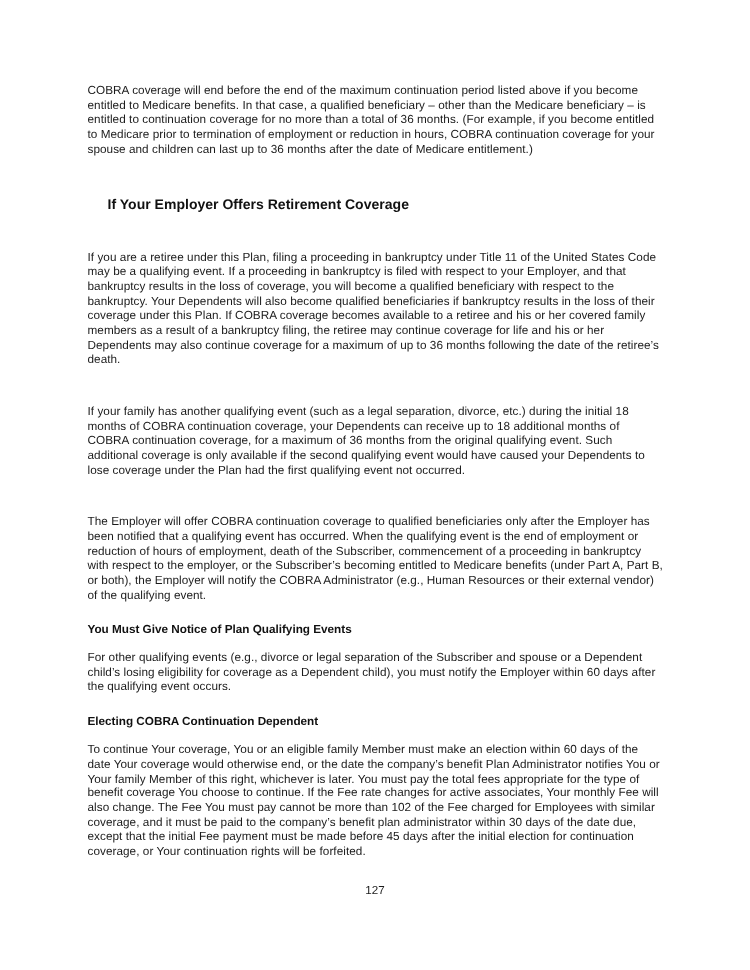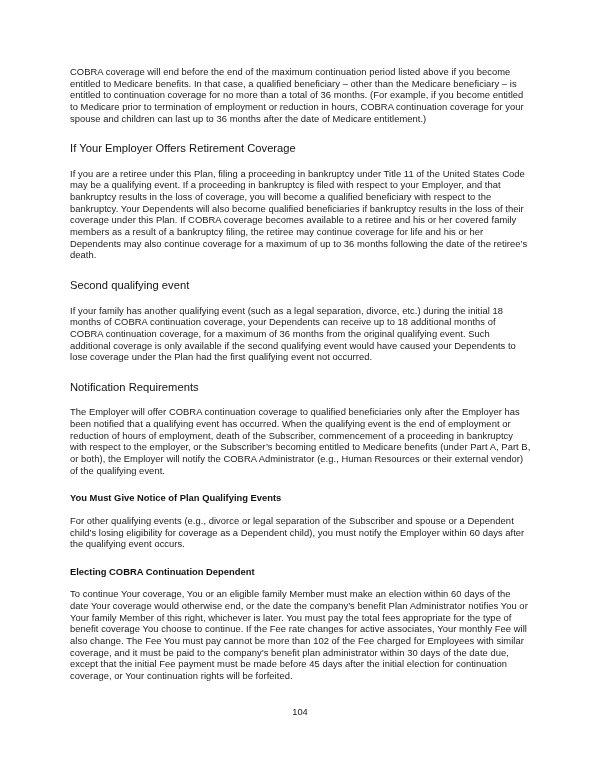--- a/index.html
+++ b/index.html
@@ -29,24 +29,24 @@
   }
   p.body-text {
     margin: 0;
     font-size: 9.4px;
     line-height: 11.65px;
     text-align: left;
     color: #1a1a1a;
     letter-spacing: 0.005em;
   }
   h2.section-heading {
-    margin: 0;
+    margin: 16px;
     font-size: 11.2px;
     line-height: 13.5px;
-    font-weight: normal;
+    font-weight: bold;
     color: #111111;
     letter-spacing: 0.002em;
   }
   h3.sub-heading {
     margin: 0;
     font-size: 9.4px;
     line-height: 11.6px;
     font-weight: bold;
     color: #111111;
   }
@@ -74,40 +74,38 @@
 
     <p class="body-text">COBRA coverage will end before the end of the maximum continuation period listed above if you become entitled to Medicare benefits.  In that case, a qualified beneficiary – other than the Medicare beneficiary – is entitled to continuation coverage for no more than a total of 36 months. (For example, if you become entitled to Medicare prior to termination of employment or reduction in hours, COBRA continuation coverage for your spouse and children can last up to 36 months after the date of Medicare entitlement.)</p>
 
     <div class="gap-h2-top"></div>
     <h2 class="section-heading">If Your Employer Offers Retirement Coverage</h2>
     <div class="gap-h2-bot"></div>
 
     <p class="body-text">If you are a retiree under this Plan, filing a proceeding in bankruptcy under Title 11 of the United States Code may be a qualifying event.  If a proceeding in bankruptcy is filed with respect to your Employer, and that bankruptcy results in the loss of coverage, you will become a qualified beneficiary with respect to the bankruptcy.  Your Dependents will also become qualified beneficiaries if bankruptcy results in the loss of their coverage under this Plan.  If COBRA coverage becomes available to a retiree and his or her covered family members as a result of a bankruptcy filing, the retiree may continue coverage for life and his or her Dependents may also continue coverage for a maximum of up to 36 months following the date of the retiree’s death.</p>
 
     <div class="gap-h2-top"></div>
-    <h2 class="section-heading">Second qualifying event</h2>
     <div class="gap-h2-bot"></div>
 
     <p class="body-text">If your family has another qualifying event (such as a legal separation, divorce, etc.) during the initial 18 months of COBRA continuation coverage, your Dependents can receive up to 18 additional months of COBRA continuation coverage, for a maximum of 36 months from the original qualifying event.  Such additional coverage is only available if the second qualifying event would have caused your Dependents to lose coverage under the Plan had the first qualifying event not occurred.</p>
 
     <div class="gap-h2-top"></div>
-    <h2 class="section-heading">Notification Requirements</h2>
     <div class="gap-h2-bot"></div>
 
     <p class="body-text">The Employer will offer COBRA continuation coverage to qualified beneficiaries only after the Employer has been notified that a qualifying event has occurred.  When the qualifying event is the end of employment or reduction of hours of employment, death of the Subscriber, commencement of a proceeding in bankruptcy with respect to the employer, or the Subscriber’s becoming entitled to Medicare benefits (under Part A, Part B, or both), the Employer will notify the COBRA Administrator (e.g., Human Resources or their external vendor) of the qualifying event.</p>
 
     <div class="gap-h3-top"></div>
     <h3 class="sub-heading">You Must Give Notice of Plan Qualifying Events</h3>
     <div class="gap-h3-bot"></div>
 
     <p class="body-text">For other qualifying events (e.g., divorce or legal separation of the Subscriber and spouse or a Dependent child’s losing eligibility for coverage as a Dependent child), you must notify the Employer within 60 days after the qualifying event occurs.</p>
 
     <div class="gap-h3-top"></div>
     <h3 class="sub-heading">Electing COBRA Continuation Dependent</h3>
     <div class="gap-h3-bot"></div>
 
     <p class="body-text">To continue Your coverage, You or an eligible family Member must make an election within 60 days of the date Your coverage would otherwise end, or the date the company’s benefit Plan Administrator notifies You or Your family Member of this right, whichever is later.  You must pay the total fees appropriate for the type of benefit coverage You choose to continue.  If the Fee rate changes for active associates, Your monthly Fee will also change.  The Fee You must pay cannot be more than 102 of the Fee charged for Employees with similar coverage, and it must be paid to the company’s benefit plan administrator within 30 days of the date due, except that the initial Fee payment must be made before 45 days after the initial election for continuation coverage, or Your continuation rights will be forfeited.</p>
 
   </div>
 
-  <div class="page-number">104</div>
+  <div class="page-number">127</div>
 
 </div>
 
 </body></html>

